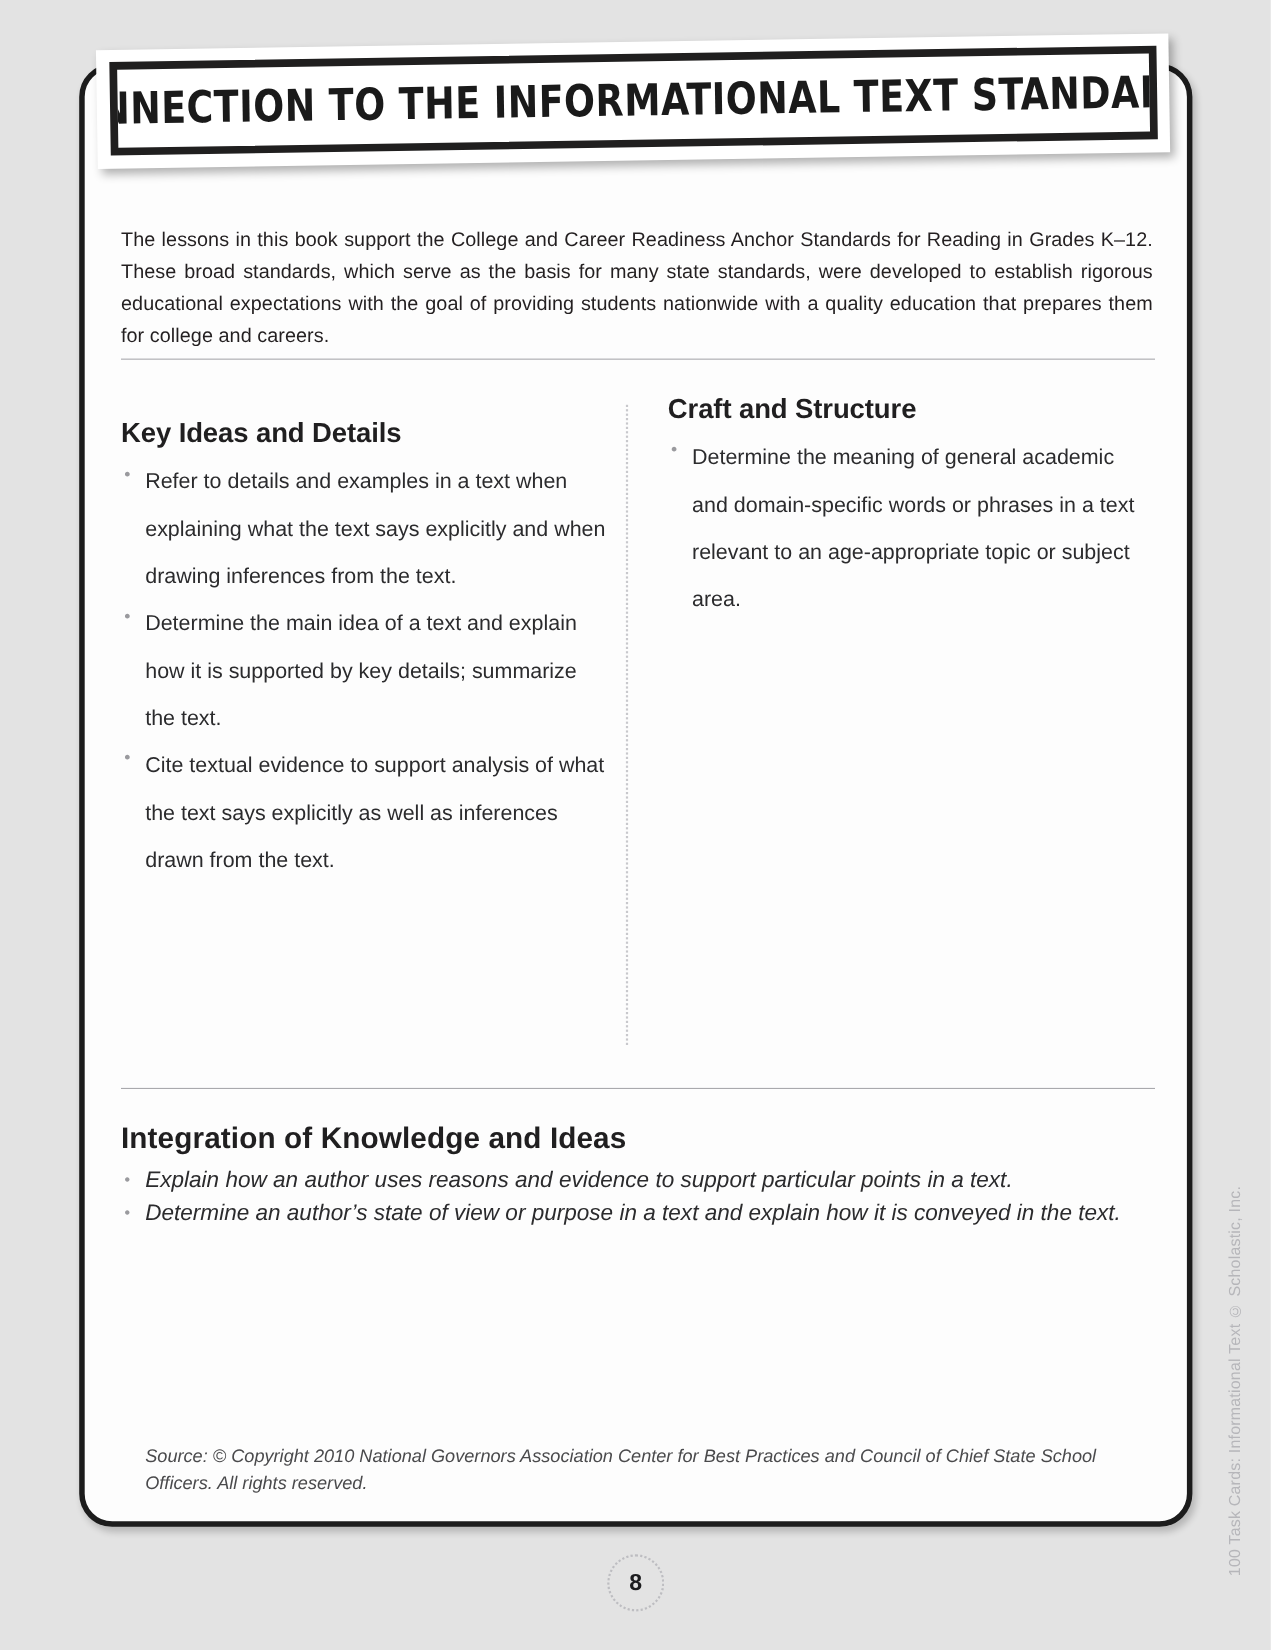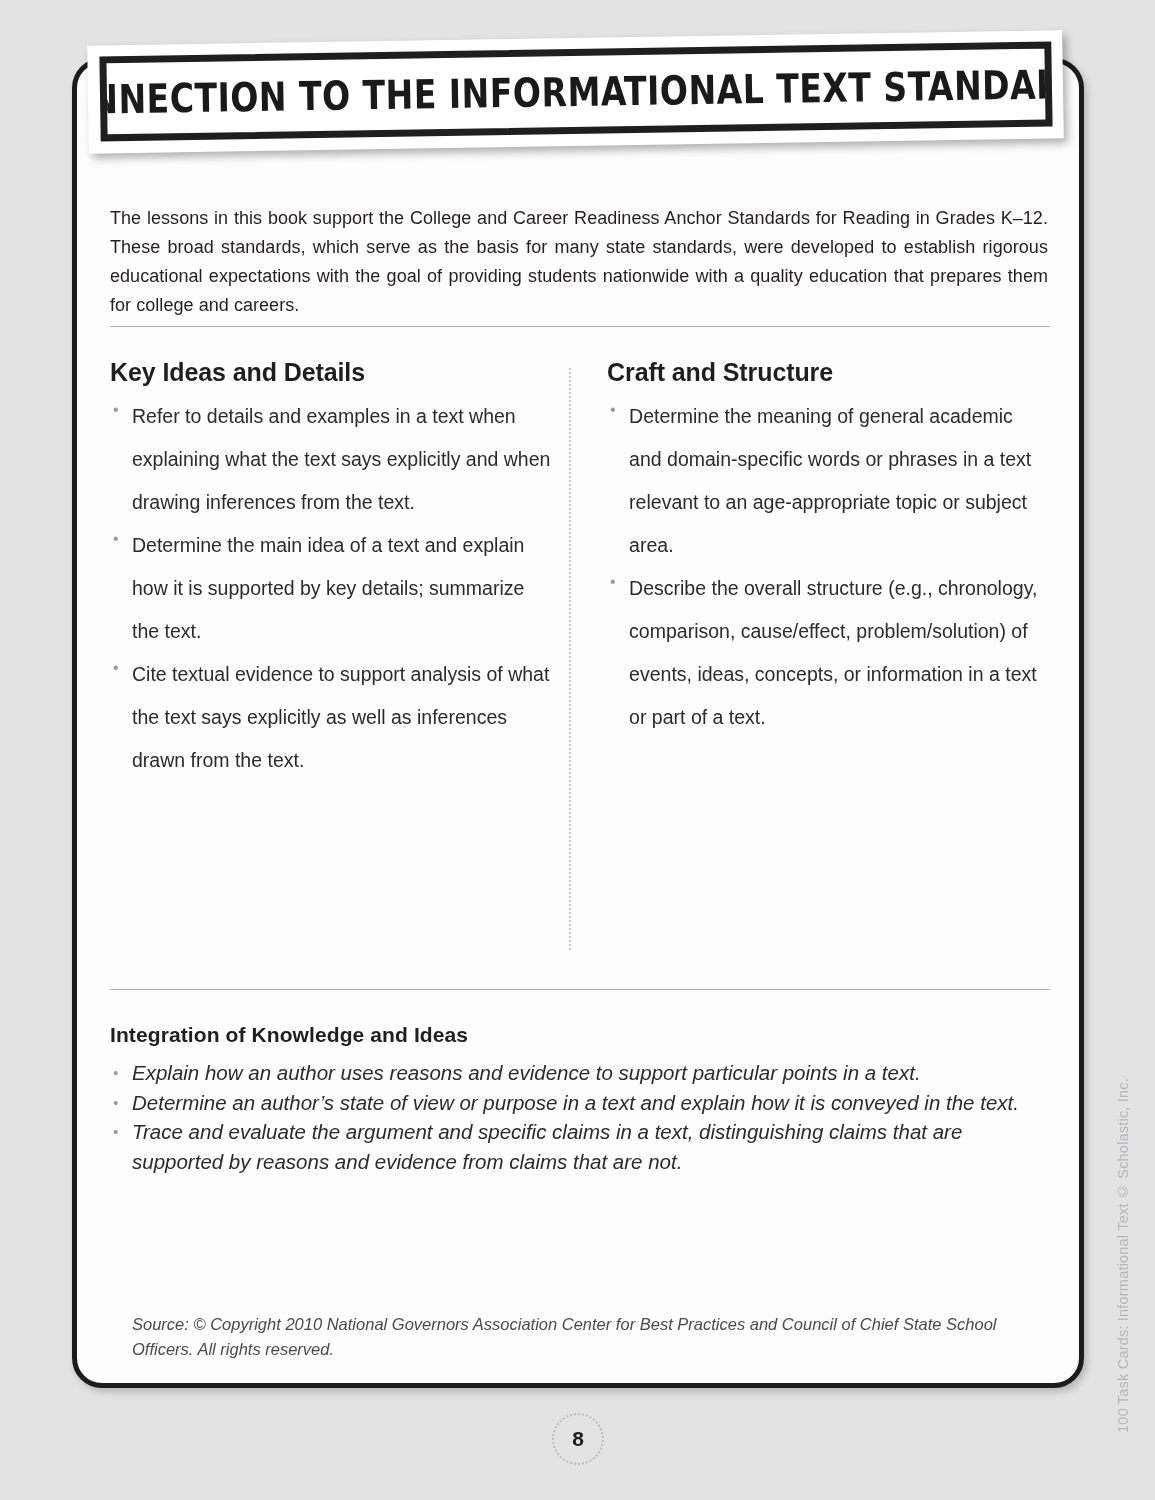--- a/index.html
+++ b/index.html
@@ -92,21 +92,21 @@
   .rule-mid { position: absolute; left: 110px; top: 989px; }
 
   
   .cols {
     position: absolute;
     left: 110px;
     top: 357px;
     width: 940px;
     display: flex;
   }
-  .col-left  { width: 455px; }
+  .col-left  { width: 455px; margin-top: 22px; }
   .col-gap   { width: 30px; }
   .col-right { width: 455px; margin-left: 25px; }
 
   .dotted-divider {
     position: absolute;
     left: 569px;
     top: 368px;
     width: 2px;
     height: 582px;
     border-left: 2px dotted #c8c8cc;
@@ -116,21 +116,21 @@
     margin: 0 0 8px 0;
     font-family: "Liberation Sans", sans-serif;
     font-weight: 700;
     font-size: 25px;
     line-height: 30px;
     color: #201f20;
     letter-spacing: -0.1px;
   }
   h2.section-head.narrow {
     font-family: "Liberation Sans Narrow", "Liberation Sans", sans-serif;
-    font-size: 21px;
+    font-size: 27px;
     letter-spacing: 0.1px;
   }
 
   ul.std-list {
     margin: 0; padding: 0; list-style: none;
   }
   ul.std-list li {
     position: relative;
     padding-left: 22px;
     font-size: 19.5px;
@@ -260,33 +260,31 @@
         <li>Refer to details and examples in a text when explaining what the text says explicitly and when drawing inferences from the text.</li>
         <li>Determine the main idea of a text and explain how it is supported by key details; summarize the text.</li>
         <li>Cite textual evidence to support analysis of what the text says explicitly as well as inferences drawn from the text.</li>
       </ul>
     </div>
     <div class="col-gap"></div>
     <div class="col-right">
       <h2 class="section-head">Craft and Structure</h2>
       <ul class="std-list">
         <li>Determine the meaning of general academic and domain-specific words or phrases in a text relevant to an age-appropriate topic or subject area.</li>
-        <li>Describe the overall structure (e.g., chronology, comparison, cause/effect, problem/solution) of events, ideas, concepts, or information in a text or part of a text.</li>
       </ul>
     </div>
   </div>
 
   <div class="rule rule-mid"></div>
 
   <div class="wide-section">
     <h2 class="section-head narrow">Integration of Knowledge and Ideas</h2>
     <ul class="wide-list">
       <li>Explain how an author uses reasons and evidence to support particular points in a text.</li>
       <li>Determine an author’s state of view or purpose in a text and explain how it is conveyed in the text.</li>
-      <li>Trace and evaluate the argument and specific claims in a text, distinguishing claims that are supported by reasons and evidence from claims that are not.</li>
     </ul>
   </div>
 
   <p class="source-note">Source: © Copyright 2010 National Governors Association Center for Best Practices and Council of Chief State School Officers. All rights reserved.</p>
 
   <div class="side-credit">
     <span>100 Task Cards: Informational Text © Scholastic, Inc.</span>
   </div>
 
   <div class="page-num">

